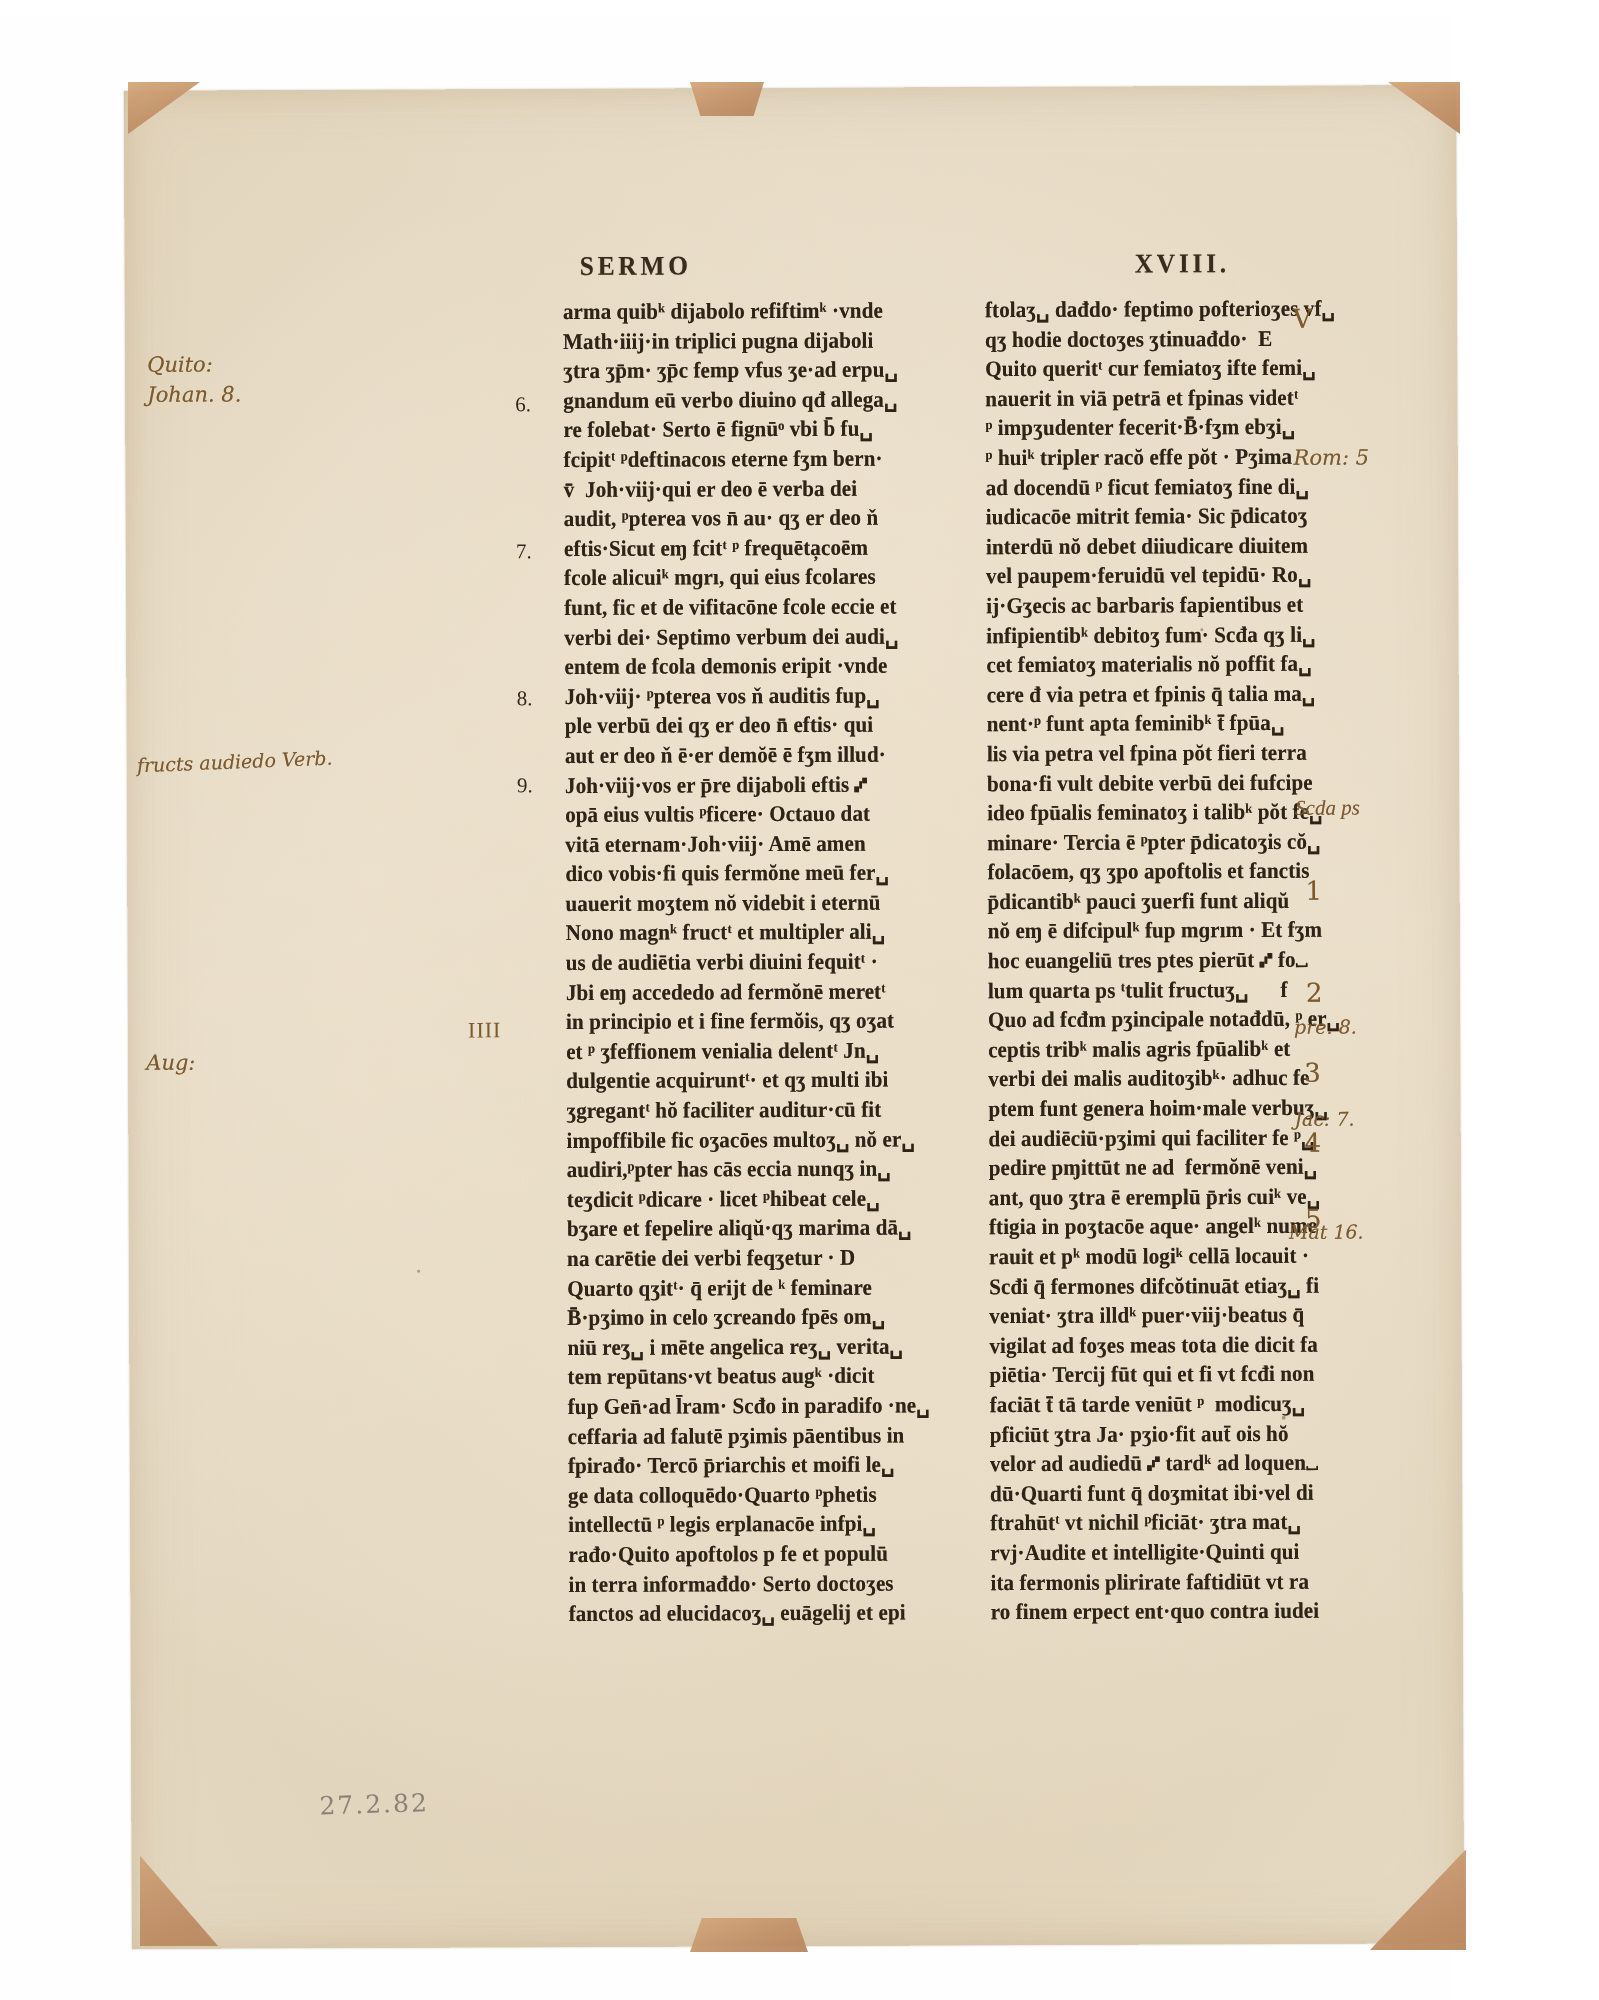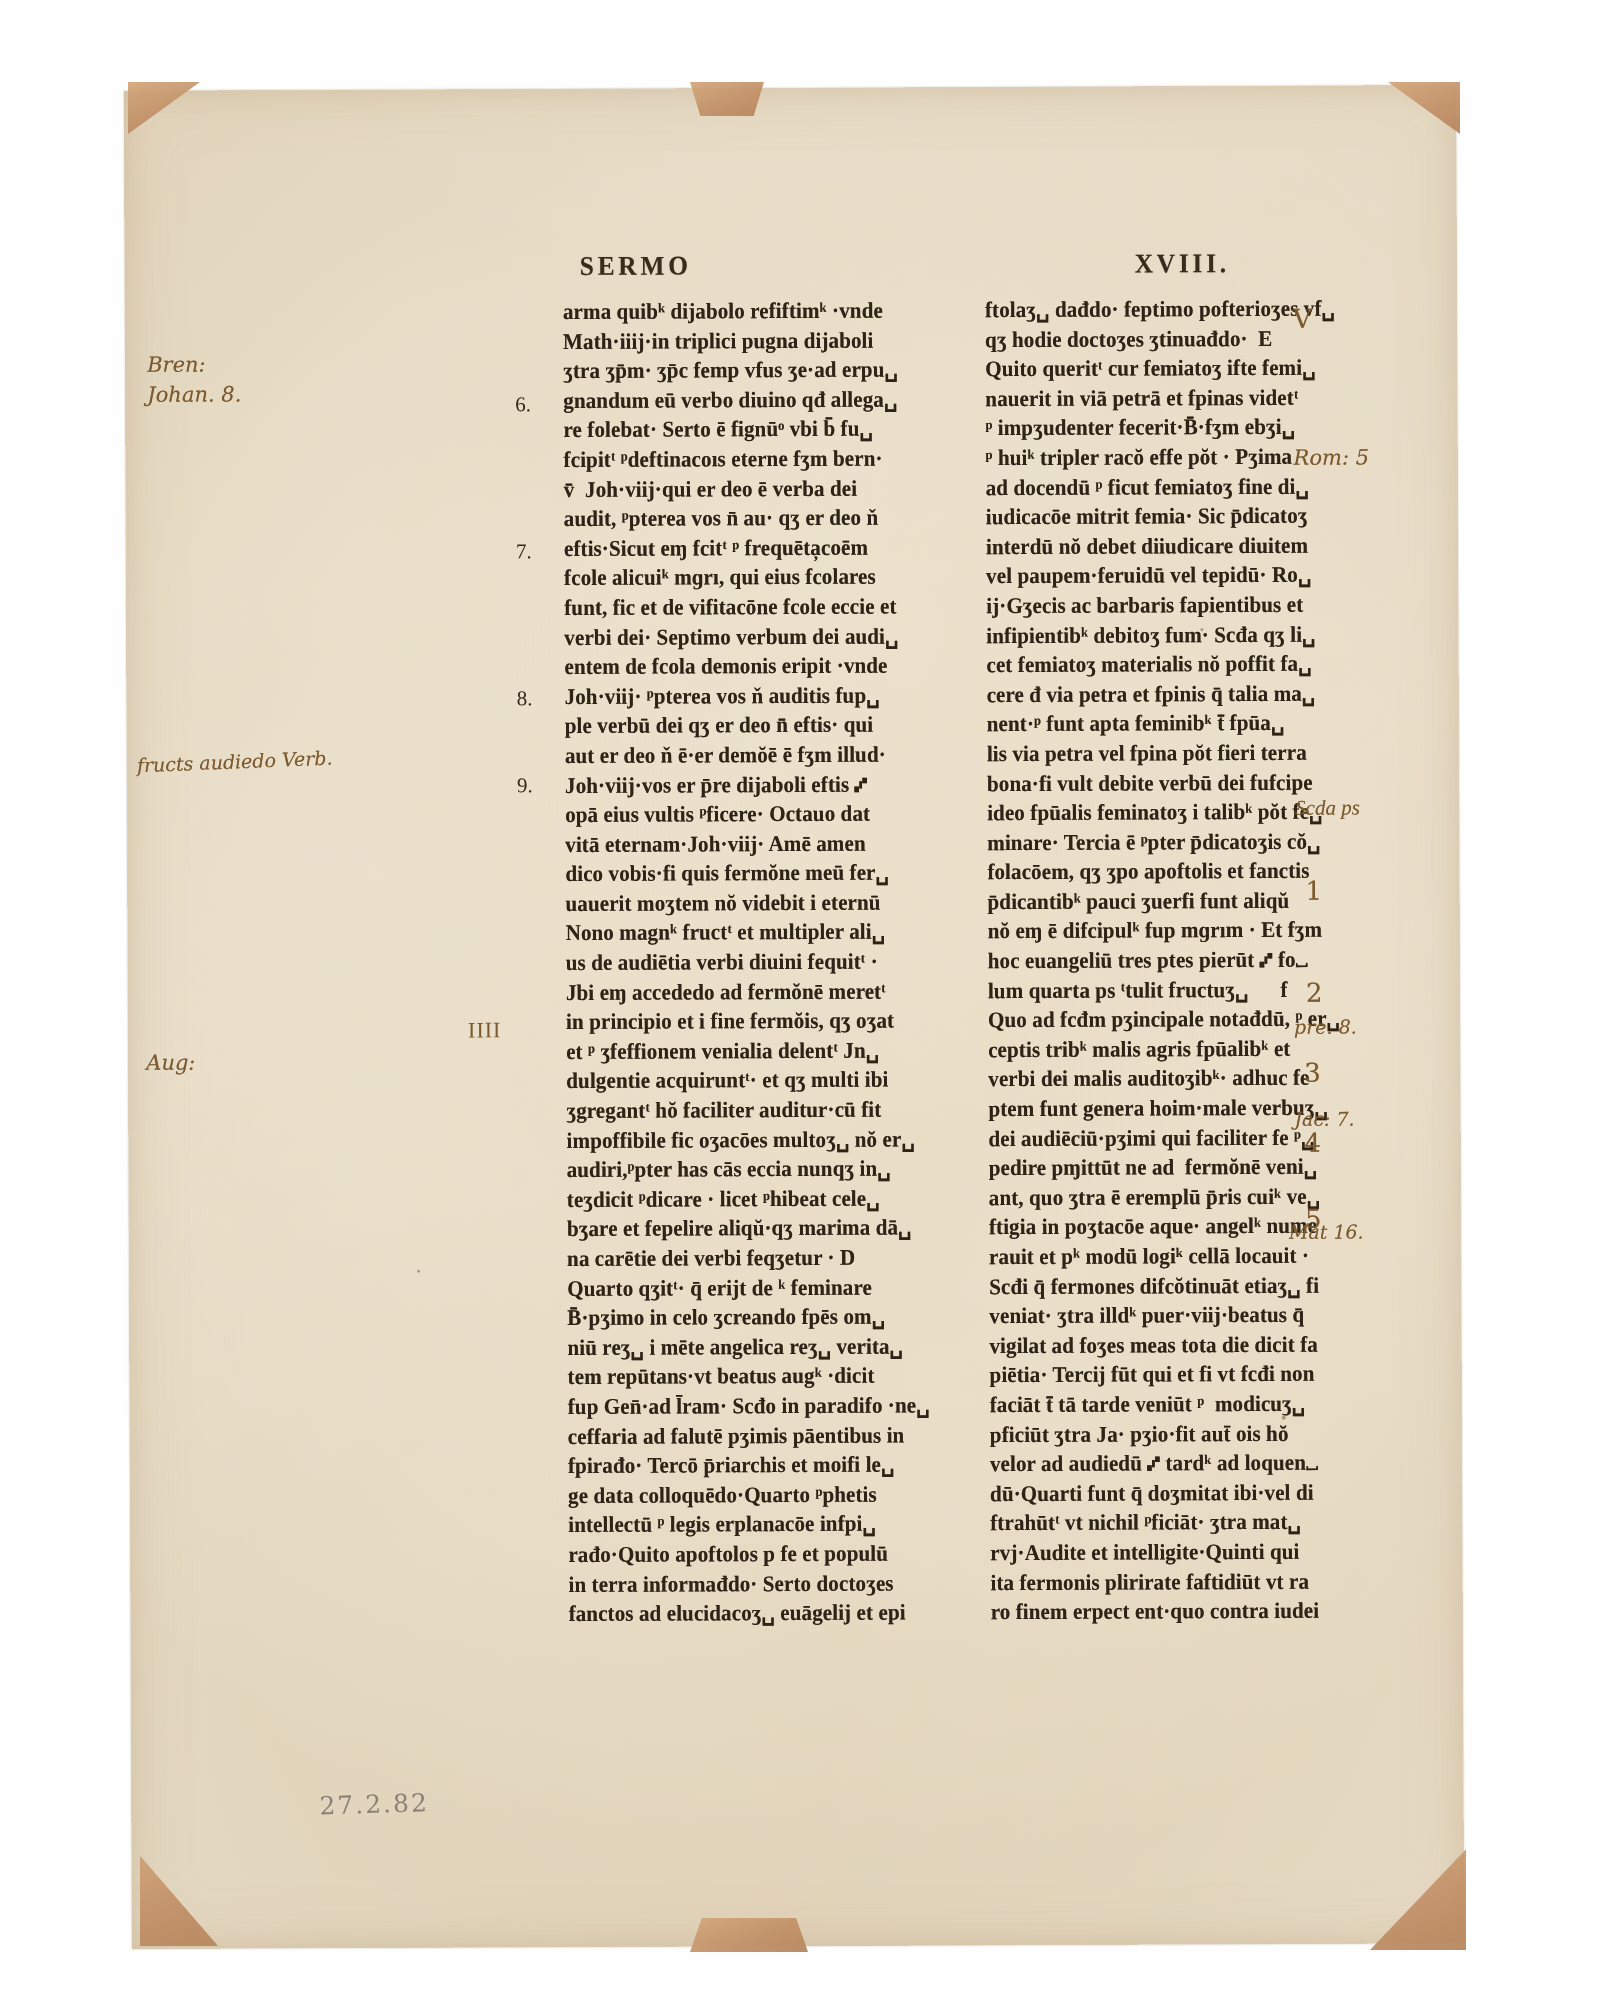--- a/index.html
+++ b/index.html
@@ -279,21 +279,21 @@
         <span class="ln gothic">faciāt t̄̄ tā tarde veniūt ᵖ  modicuʒ␣</span>
         <span class="ln gothic">pficiūt ʒtra Ja· pʒio·fit aut̄ ois hŏ</span>
         <span class="ln gothic">velor ad audiedū ⑇ tardᵏ ad loquen␣</span>
         <span class="ln gothic">dū·Quarti funt q̄ doʒmitat ibi·vel di</span>
         <span class="ln gothic">ftrahūtᵗ vt nichil ᵖficiāt· ʒtra mat␣</span>
         <span class="ln gothic">rvj·Audite et intelligite·Quinti qui</span>
         <span class="ln gothic">ita fermonis plirirate faftidiūt vt ra</span>
         <span class="ln gothic">ro finem erpect ent·quo contra iudei</span>
       </div>
 
-    <div class="annot" style="left:22px;  top:262px;">Bren:</div>
+    <div class="annot" style="left:22px;  top:262px;">Quito:</div>
     <div class="annot" style="left:22px;  top:292px;">Johan. 8.</div>
     <div class="annot sm" style="left:10px; top:660px; transform:rotate(-2deg);">fructs audiedo Verb.</div>
     <div class="annot" style="left:18px;  top:960px;">Aug:</div>
 
     <div class="annot big" style="left:1168px; top:218px;">V</div>
     <div class="annot" style="left:1168px; top:360px;">Rom: 5</div>
     <div class="annot" style="left:1168px; top:710px;font-family:Liberation Serif, serif;">Scda ps</div>
     <div class="annot big" style="left:1178px; top:790px;">1</div>
     <div class="annot big" style="left:1178px; top:892px;">2</div>
     <div class="annot sm" style="left:1166px; top:930px;">pre. 8.</div>

